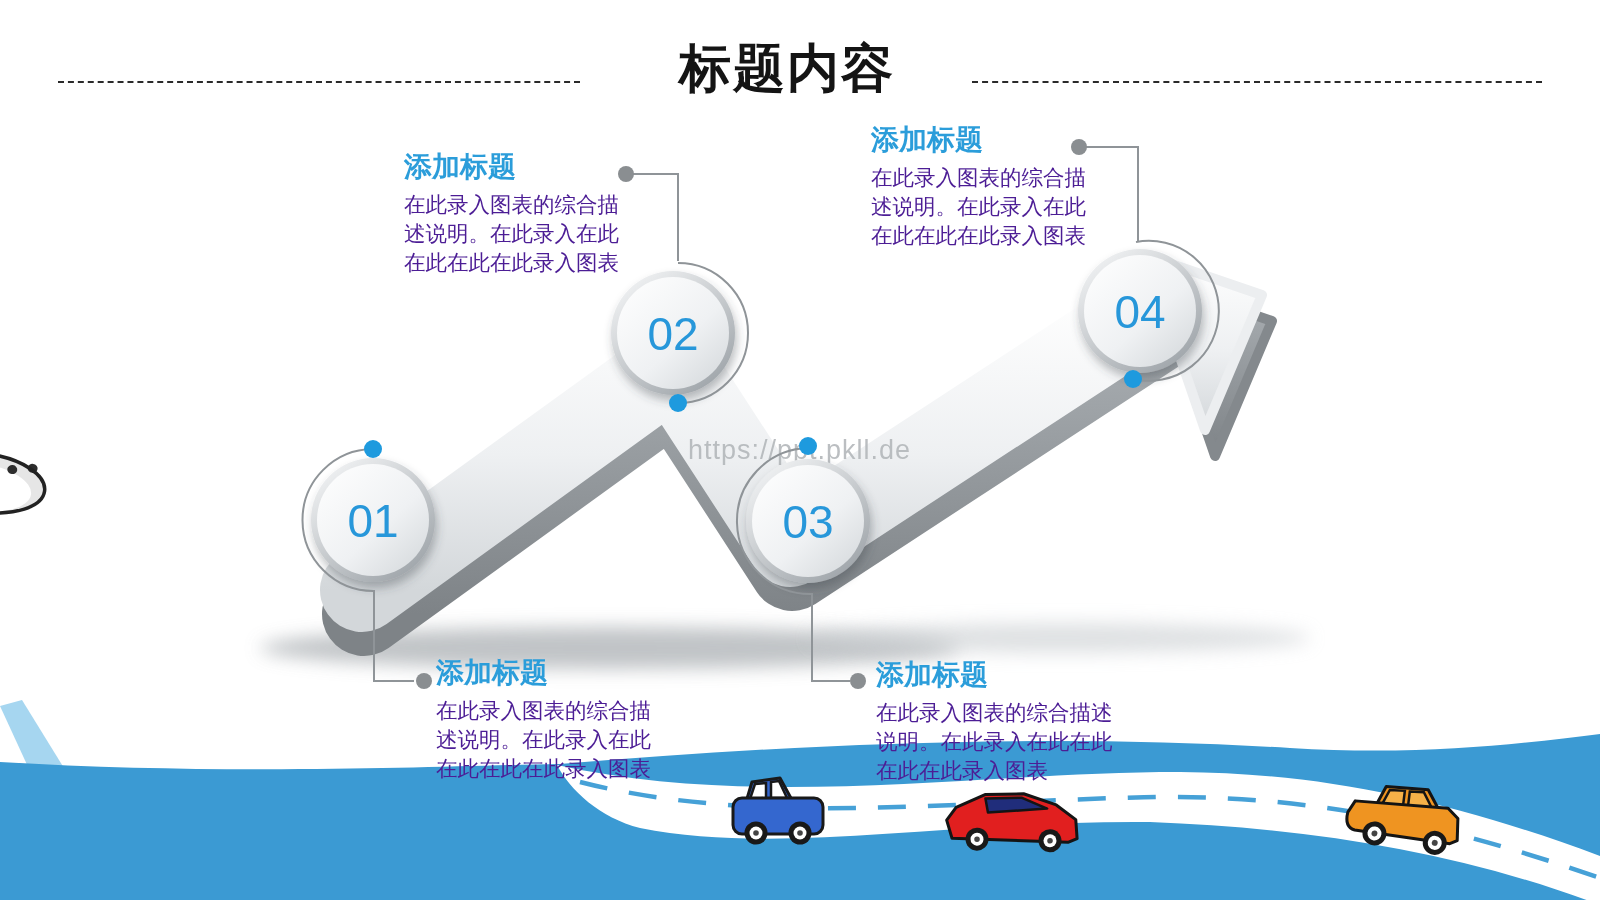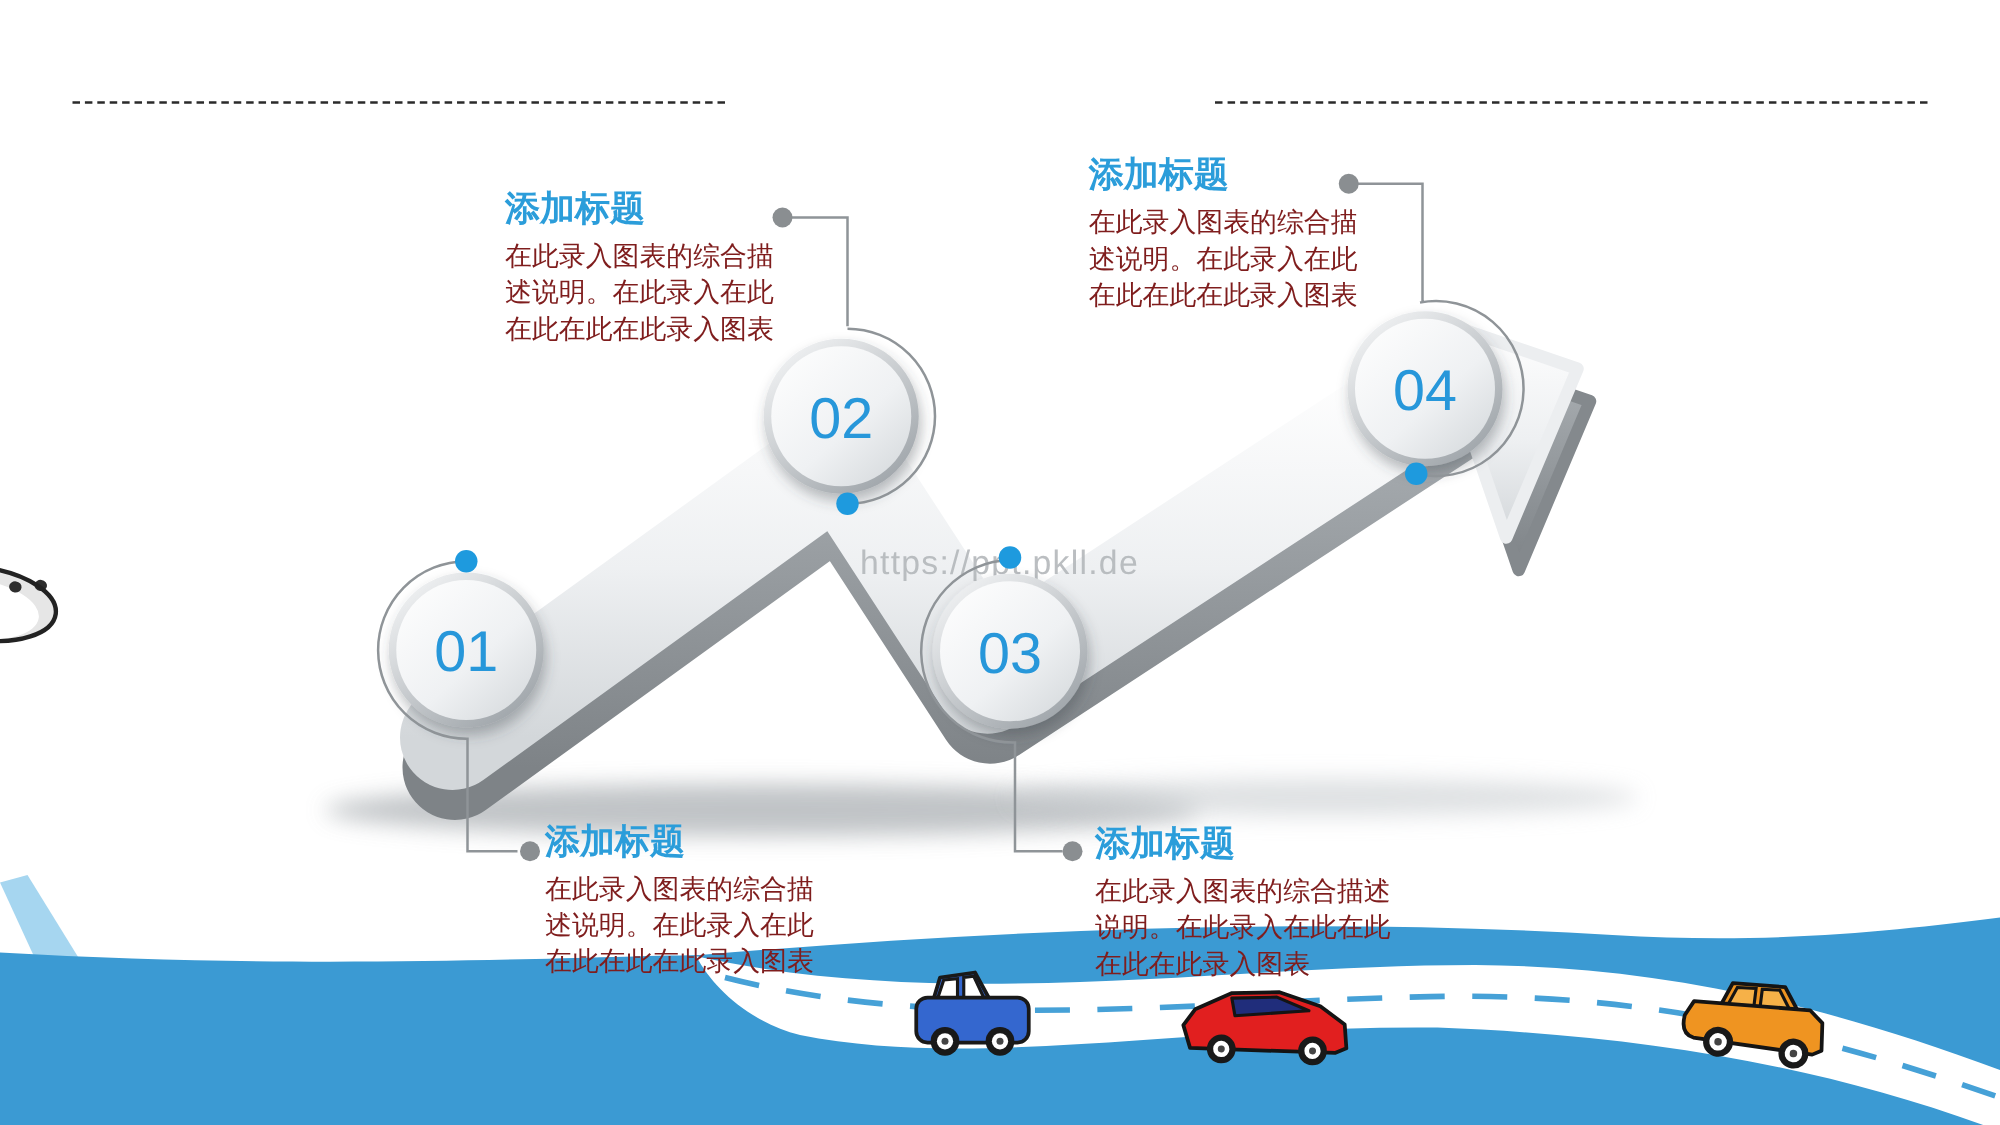--- a/index.html
+++ b/index.html
@@ -13,21 +13,21 @@
     left:787px;top:34px;transform:translateX(-50%);
     font-size:52px;font-weight:700;color:#141414;letter-spacing:2px;white-space:nowrap;
   }
   .dash-line{height:0;border-top:2px dashed #2a2a2a;}
   .dash-left{left:58px;top:81px;width:522px;}
   .dash-right{left:972px;top:81px;width:570px;}
   .callout .c-title{
     font-size:28px;line-height:34px;font-weight:600;color:#2b9dda;white-space:nowrap;
   }
   .callout .c-desc{
-    margin-top:7px;font-size:21.5px;line-height:29px;color:#7f1d1d;
+    margin-top:7px;font-size:21.5px;line-height:29px;color:#4c1d95;
   }
   .callout-tl{left:404px;top:150px;}  .callout-tl .c-desc{width:236px;}
   .callout-tr{left:871px;top:123px;}  .callout-tr .c-desc{width:236px;}
   .callout-bl{left:436px;top:656px;}  .callout-bl .c-desc{width:236px;}
   .callout-br{left:876px;top:658px;}  .callout-br .c-desc{width:254px;}
   .step-num{font-family:"Liberation Sans",sans-serif;}
 </style>
 </head>
 <body>
 
@@ -158,20 +158,21 @@
 
     <g transform="rotate(8 0 485)">
       <ellipse cx="-15" cy="485" rx="60" ry="29" fill="#e6e6e6"></ellipse>
       <ellipse cx="-22" cy="490" rx="54" ry="24" fill="#ffffff"></ellipse>
       <ellipse cx="10" cy="468" rx="5" ry="4.5" fill="#2d2d2d"></ellipse>
       <ellipse cx="30" cy="464" rx="5" ry="4.5" fill="#2d2d2d"></ellipse>
       <ellipse cx="-15" cy="485" rx="60" ry="29" fill="none" stroke="#222222" stroke-width="3.5"></ellipse>
     </g>
   </svg>
 
+  <div class="overlay main-title">标题内容</div>
   <div class="overlay dash-line dash-left"></div>
   <div class="overlay dash-line dash-right"></div>
 
   <div class="overlay callout callout-tl">
     <div class="c-title">添加标题</div>
     <div class="c-desc">在此录入图表的综合描述说明。在此录入在此在此在此在此录入图表</div>
   </div>
 
   <div class="overlay callout callout-tr">
     <div class="c-title">添加标题</div>

